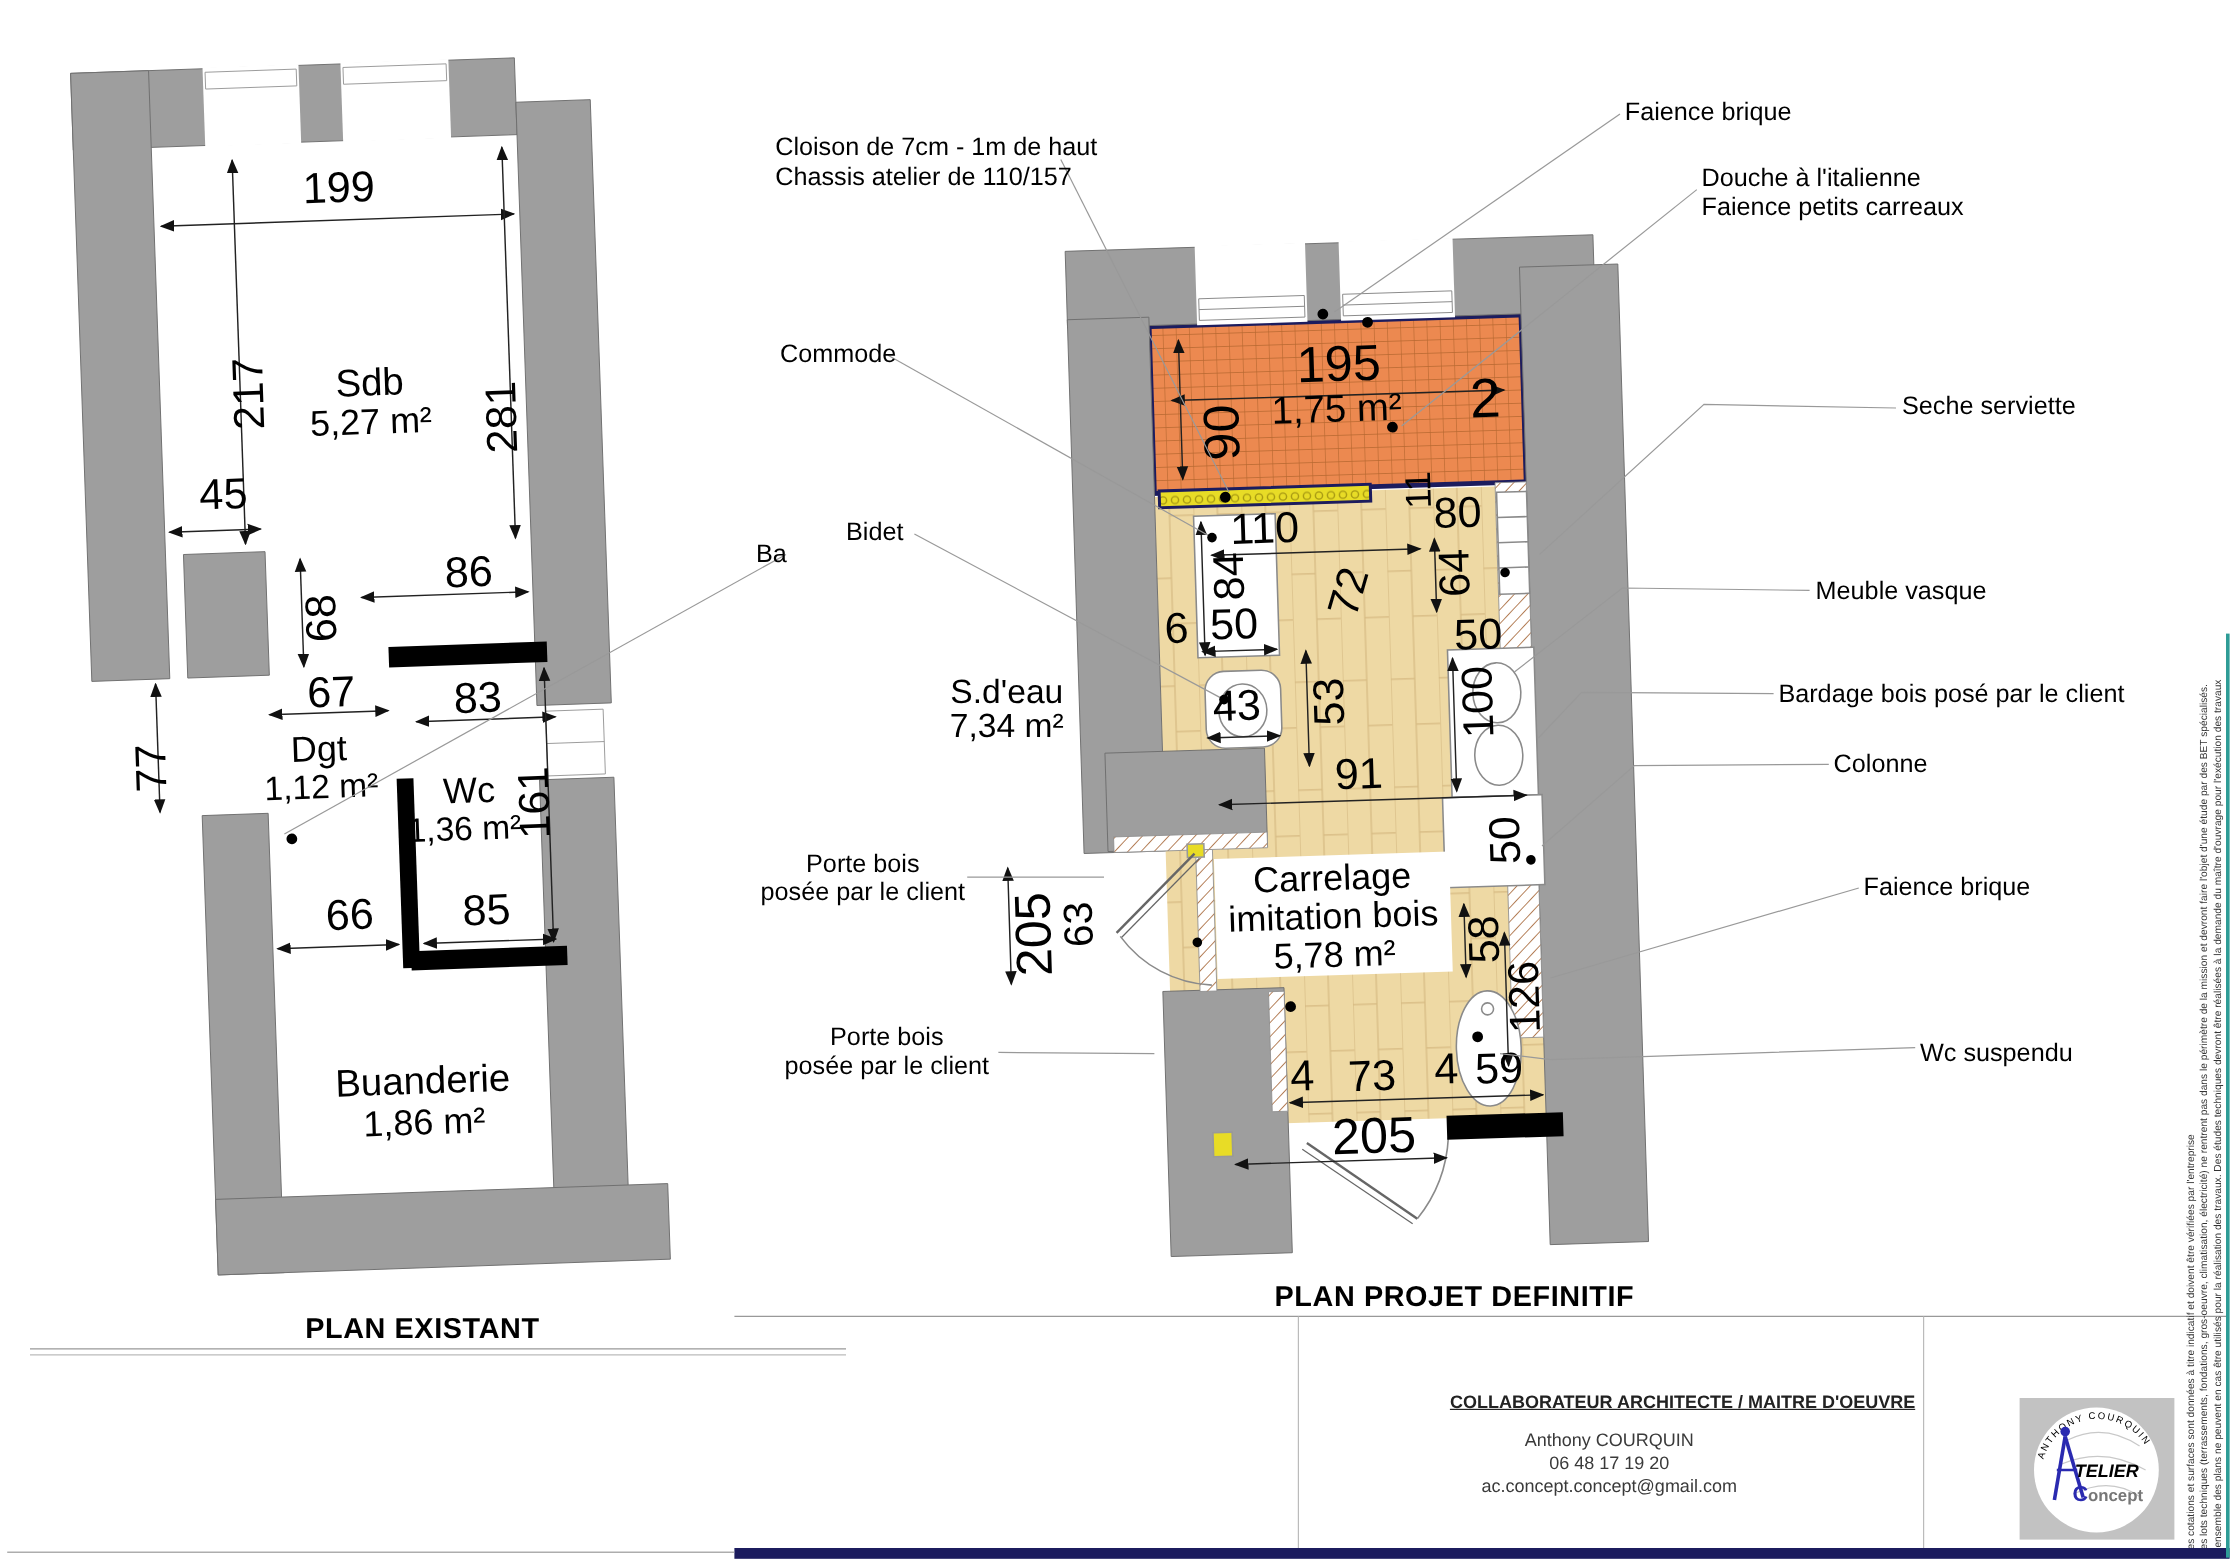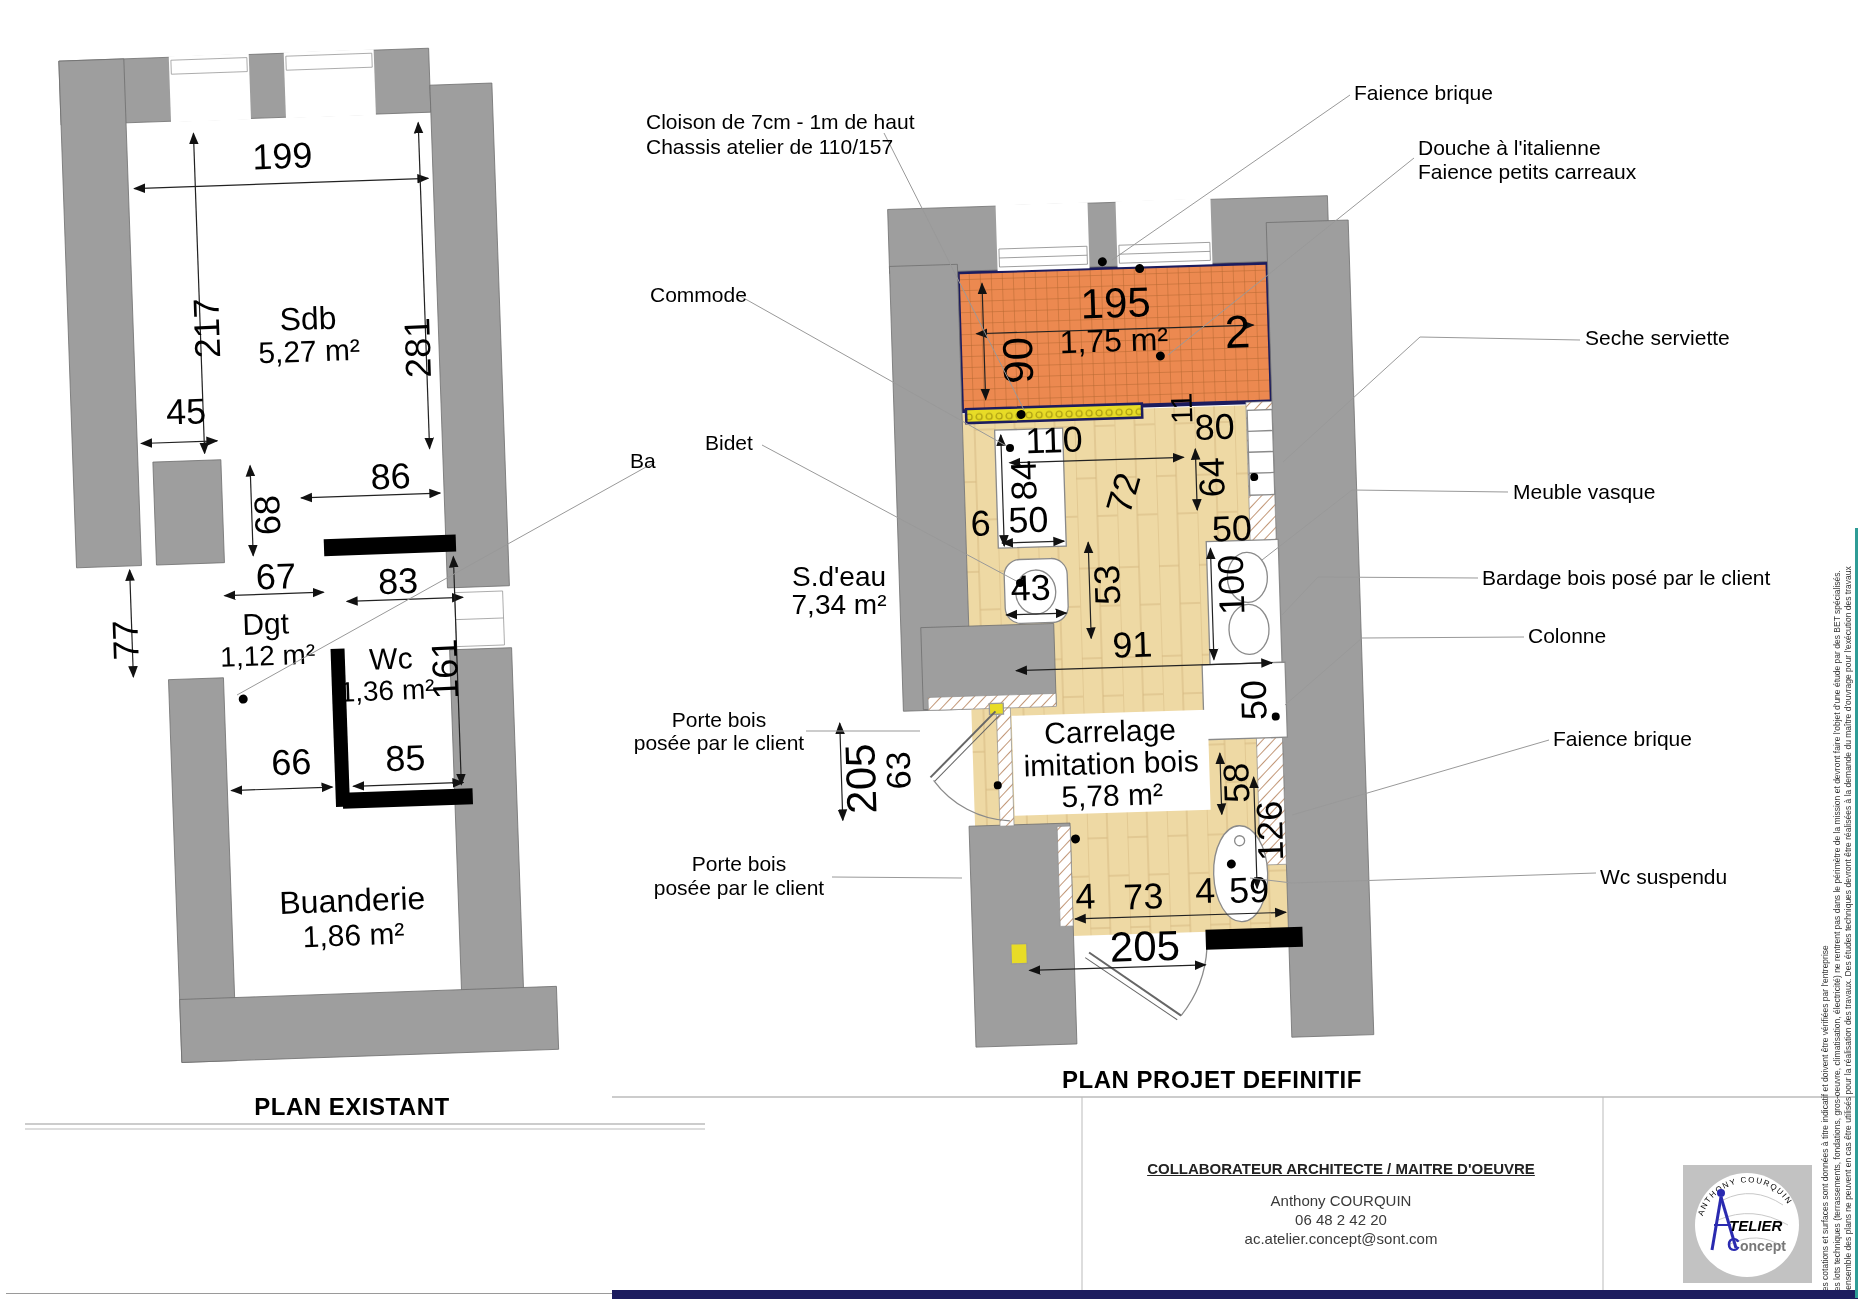--- a/index.html
+++ b/index.html
@@ -6,21 +6,21 @@
   .page{position:relative;width:1860px;height:1300px;background:#fff;outline:1px solid #b5b5b5;
         font-family:"Liberation Sans",sans-serif;overflow:hidden;margin:0 auto;}
   svg text{font-family:"Liberation Sans",sans-serif;fill:#000;}
   .dim{font-size:36px;}
   .dimBig{font-size:42px;}
   .room{font-size:30px;}
   .callout{font-size:21px;}
   .planTitle{font-size:24px;font-weight:bold;letter-spacing:.5px;}
   
   .tblock{position:absolute;left:1086px;top:1160px;width:510px;text-align:center;color:#3a3a3a;}
-  .tblock .hdr{font-size:15px;font-weight:bold;text-decoration:underline;color:#222;margin-bottom:14px;}
+  .tblock .hdr{font-size:15px;font-weight:bold;text-decoration:underline;color:#222;margin-bottom:14px;text-align:right;}
   .tblock .ln{font-size:15px;line-height:19px;}
   
   .logo{position:absolute;left:1683px;top:1165px;width:129px;height:118px;background:#c2c2c2;}
   
   .vtext{position:absolute;left:1820px;top:528px;height:768px;width:36px;
          writing-mode:vertical-rl;transform:rotate(180deg);
          font-size:8.5px;line-height:11.5px;color:#333;white-space:nowrap;}
   .bar-navy{position:absolute;left:612px;top:1290px;width:1246px;height:9px;background:#1c1c5e;}
   .line-bottom{position:absolute;left:6px;top:1293px;width:606px;height:1px;background:#9a9a9a;}
   .line-teal{position:absolute;left:1855px;top:528px;width:3px;height:770px;background:#2e9c96;}
@@ -295,22 +295,22 @@
   <text class="planTitle" text-anchor="middle" x="1212" y="1088">PLAN PROJET DEFINITIF</text>
   <line x1="612" y1="1097" x2="1856" y2="1097" stroke="#999" stroke-width="1.2"></line>
   <line x1="1082" y1="1097" x2="1082" y2="1290" stroke="#bbb" stroke-width="1"></line>
   <line x1="1603" y1="1097" x2="1603" y2="1290" stroke="#bbb" stroke-width="1"></line>
 </svg>
 
 
 <div class="tblock">
   <div class="hdr">COLLABORATEUR ARCHITECTE / MAITRE D'OEUVRE</div>
   <div class="ln">Anthony COURQUIN</div>
-  <div class="ln">06 48 2 42 20</div>
-  <div class="ln">ac.atelier.concept@sont.com</div>
+  <div class="ln">06 48 17 19 20</div>
+  <div class="ln">ac.concept.concept@gmail.com</div>
 </div>
 
 
 <div class="logo">
   <svg width="129" height="118" viewBox="0 0 129 118">
     <circle cx="64" cy="60" r="52" fill="#ffffff"></circle>
     <g stroke="#c9c9c9" fill="none" stroke-width="1">
       <path d="M40,35 Q70,20 100,40"></path>
       <path d="M35,55 Q70,40 105,60"></path>
       <path d="M45,80 Q75,65 100,82"></path>

